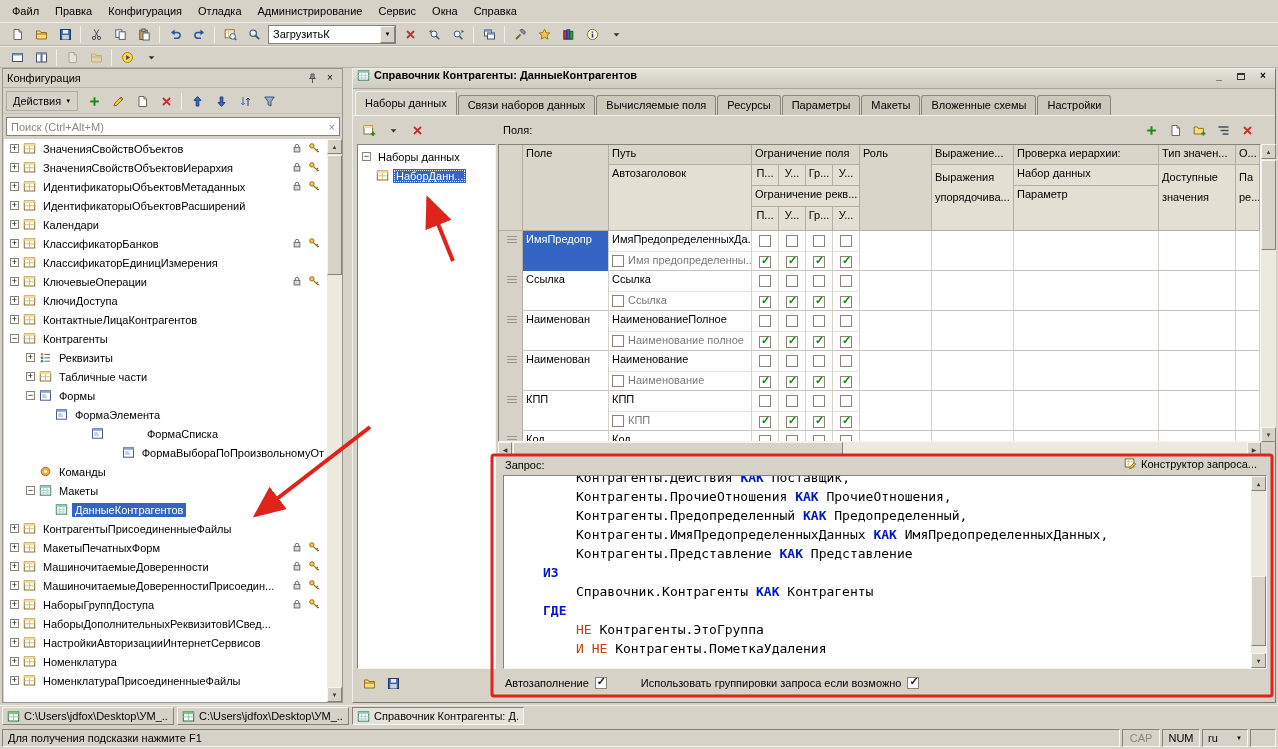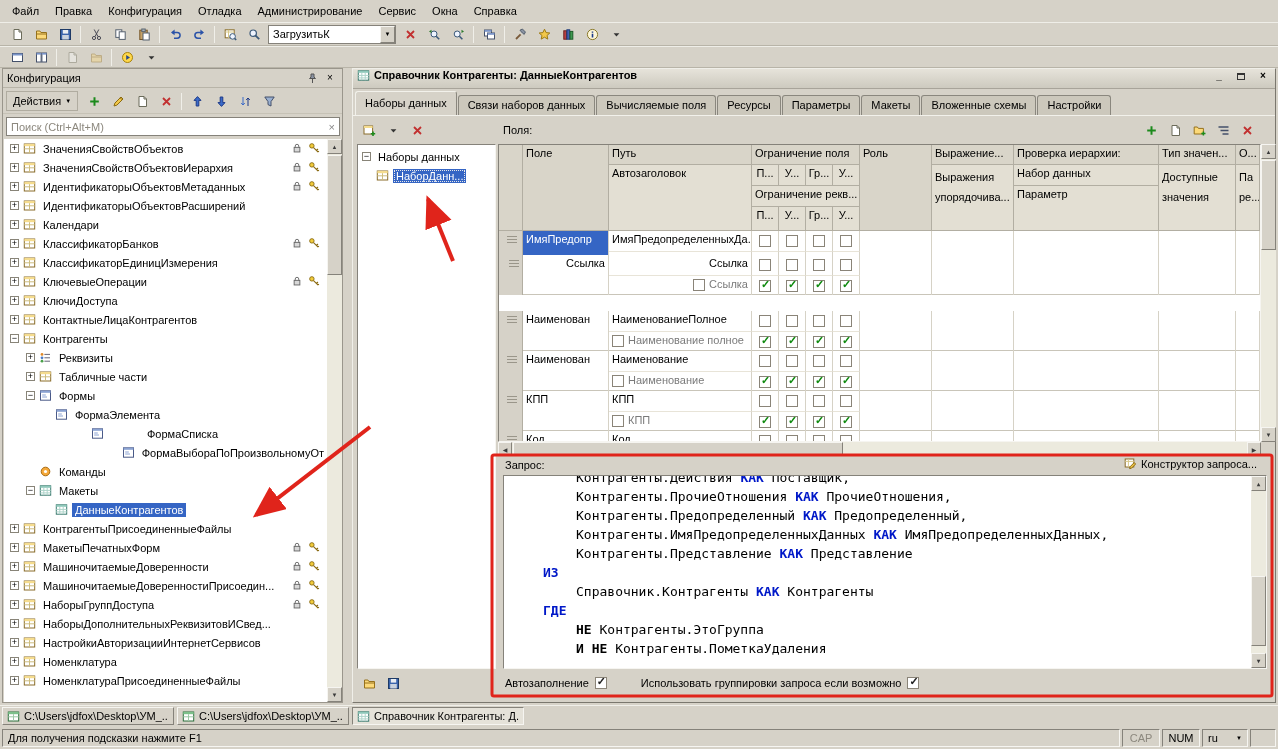--- a/index.html
+++ b/index.html
@@ -85,21 +85,21 @@
 .auto{color:#7a7a7a;margin-left:4px}
 
 #query-label{position:absolute;left:152px;top:390px}
 #qc-btn{position:absolute;right:18px;top:388px;display:flex;align-items:center;gap:4px}
 #query-box{position:absolute;left:150px;top:406px;width:764px;height:194px;background:#fff;
  border:1px solid;border-color:#85827a #f6f5f1 #f6f5f1 #85827a;overflow:hidden;
  font-family:"DejaVu Sans Mono",monospace;font-size:13px;line-height:19px}
 .qline{white-space:pre}
 .qcut{margin-top:-9px}
 .qk{color:#0018c8;font-weight:bold}
-.qr{color:#000000;font-weight:bold}
+.qr{color:#c2410c;font-weight:normal}
 #qfoot{position:absolute;left:152px;top:608px;display:flex;align-items:center;gap:6px}
 #qfoot .gap{width:22px}
 #tb-query-files{position:absolute;left:4px;top:604px;display:flex;align-items:center}
 
 #taskbar{position:absolute;left:0;top:705px;width:1278px;height:20px;display:flex;gap:3px;padding:1px 2px;border-top:1px solid #f0efe9;background:#d6d2c8}
 .taskbtn{width:172px;height:18px;display:flex;align-items:center;gap:4px;padding:0 4px;background:#d6d2c8;
  border:1px solid;border-color:#f6f5f1 #85827a #85827a #f6f5f1;font-size:11px;overflow:hidden;white-space:nowrap}
 .taskbtn.act{border-color:#85827a #f6f5f1 #f6f5f1 #85827a;background:#e5e2d9}
 .tl{overflow:hidden}
 #statusbar{position:absolute;left:0;top:726px;width:1278px;height:23px;display:flex;align-items:center;gap:2px;padding:2px;background:#d6d2c8}
@@ -1038,21 +1038,21 @@
           <div class="gc cbc" style="left: 307px; top: 0px; width: 27px; height: 20px;"><span class="cb"></span></div>
           <div class="gc cbc sub" style="left: 307px; top: 20px; width: 27px; height: 20px;"><span class="cb g"></span></div>
           <div class="gc cbc" style="left: 334px; top: 0px; width: 27px; height: 20px;"><span class="cb"></span></div>
           <div class="gc cbc sub" style="left: 334px; top: 20px; width: 27px; height: 20px;"><span class="cb g"></span></div>
           <div class="gc" style="left: 361px; top: 0px; width: 72px; height: 40px;"></div>
           <div class="gc" style="left: 433px; top: 0px; width: 82px; height: 40px;"></div>
           <div class="gc" style="left: 515px; top: 0px; width: 145px; height: 40px;"></div>
           <div class="gc" style="left: 660px; top: 0px; width: 77px; height: 40px;"></div>
           <div class="gc" style="left: 737px; top: 0px; width: 24px; height: 40px;"></div>
         </div>
-        <div class="gpair" style="top: 24px; text-align: right;">
+        <div class="gpair" style="top: 40px;">
           <div class="gc handle" style="left: 0px; top: 0px; width: 24px; height: 40px;"><span class="grip"></span></div>
           <div class="gc" style="left: 24px; top: 0px; width: 86px; height: 40px;">Ссылка</div>
           <div class="gc" style="left: 110px; top: 0px; width: 143px; height: 20px;">Ссылка</div>
           <div class="gc sub" style="left: 110px; top: 20px; width: 143px; height: 20px;"><span class="cb"></span><span class="auto">Ссылка</span></div>
           <div class="gc cbc" style="left: 253px; top: 0px; width: 27px; height: 20px;"><span class="cb"></span></div>
           <div class="gc cbc sub" style="left: 253px; top: 20px; width: 27px; height: 20px;"><span class="cb g"></span></div>
           <div class="gc cbc" style="left: 280px; top: 0px; width: 27px; height: 20px;"><span class="cb"></span></div>
           <div class="gc cbc sub" style="left: 280px; top: 20px; width: 27px; height: 20px;"><span class="cb g"></span></div>
           <div class="gc cbc" style="left: 307px; top: 0px; width: 27px; height: 20px;"><span class="cb"></span></div>
           <div class="gc cbc sub" style="left: 307px; top: 20px; width: 27px; height: 20px;"><span class="cb g"></span></div>

